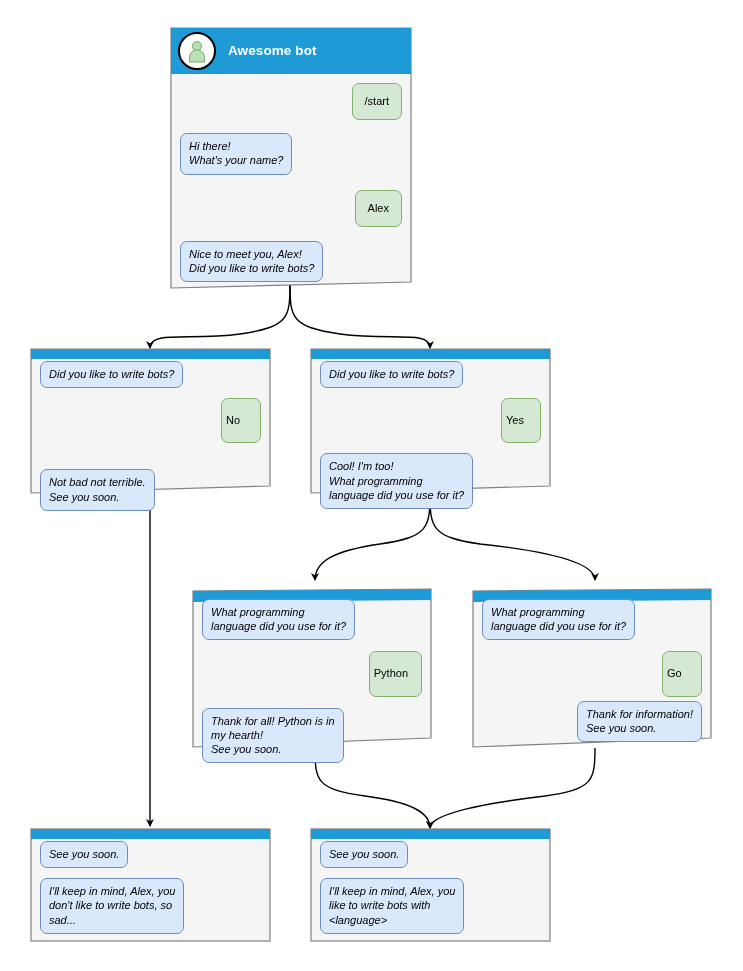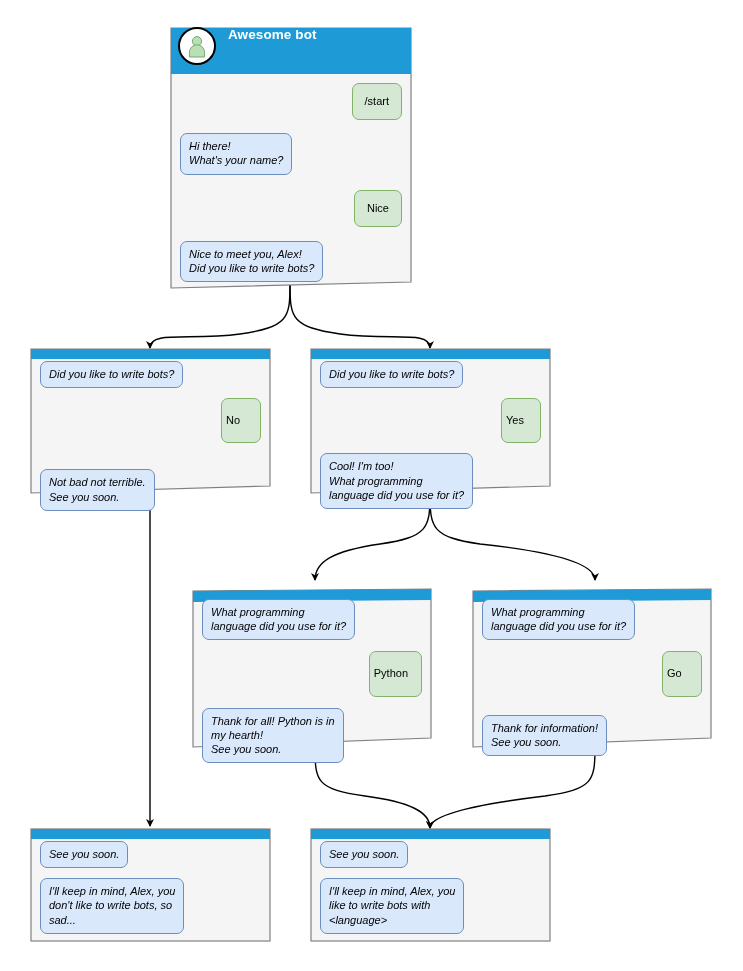--- a/index.html
+++ b/index.html
@@ -49,20 +49,21 @@
     z-index: 1;
   }
   
   .root-header {
     position: absolute;
     left: 0;
     top: 0;
     width: 100%;
     height: 47px;
     display: flex;
+    align-items: center;
     box-sizing: border-box;
     padding-left: 8px;
   }
   .avatar {
     width: 38px;
     height: 38px;
     flex: 0 0 38px;
     border-radius: 50%;
     background: #ffffff;
     border: 2px solid #000000;
@@ -168,21 +169,21 @@
 
       <div class="chat" style="top:47px;">
         <div class="msg-row right" style="margin-top:9px;">
           <div class="bubble user">/start</div>
         </div>
         <div class="msg-row left" style="margin-top:13px;">
           <div class="bubble bot">Hi there!
 What's your name?</div>
         </div>
         <div class="msg-row right" style="margin-top:15px;">
-          <div class="bubble user">Nice</div>
+          <div class="bubble user">Alex</div>
         </div>
         <div class="msg-row left" style="margin-top:14px;">
           <div class="bubble bot">Nice to meet you, Alex!
 Did you like to write bots?</div>
         </div>
       </div>
     </div>
   </div>
 
   <div class="card" style="left:30px; top:348px; width:241px; height:146px;">
@@ -258,21 +259,21 @@
     </svg>
     <div class="card-body">
       <div class="chat" style="top:11px;">
         <div class="msg-row left" style="margin-top:0px;">
           <div class="bubble bot">What programming
 language did you use for it?</div>
         </div>
         <div class="msg-row right" style="margin-top:11px;">
           <div class="bubble user tall">Go</div>
         </div>
-        <div class="msg-row left" style="margin-top:18px;">
+        <div class="msg-row left" style="margin-top:4px;justify-content:flex-end;">
           <div class="bubble bot">Thank for information!
 See you soon.</div>
         </div>
       </div>
     </div>
   </div>
 
   <div class="card" style="left:30px; top:828px; width:241px; height:114px;">
     <svg class="card-shape" viewBox="0 0 241 114" preserveAspectRatio="none">
       <rect x="1" y="1" width="239" height="112" fill="#f5f5f5" stroke="#808080" stroke-width="1.2"></rect>

